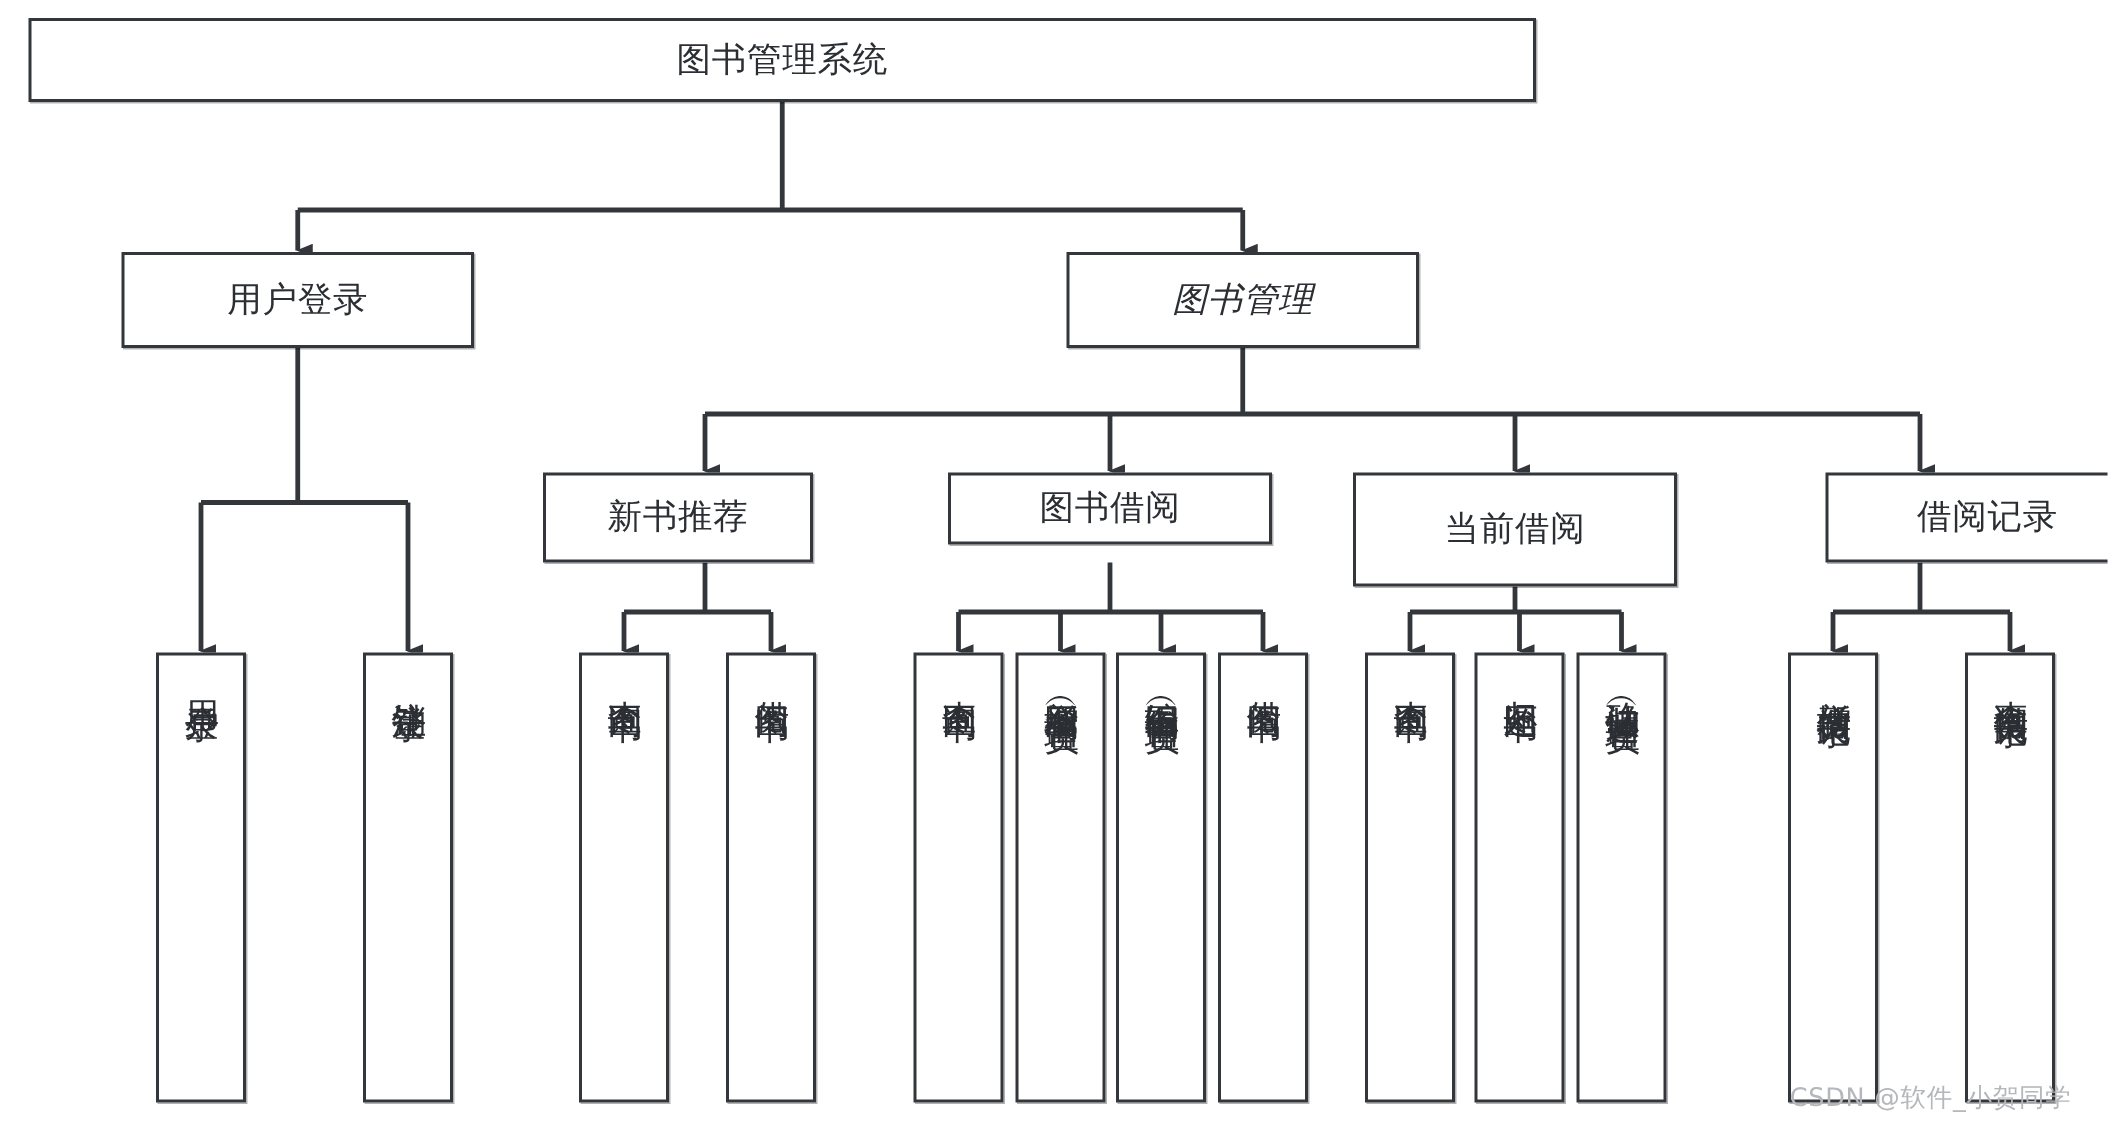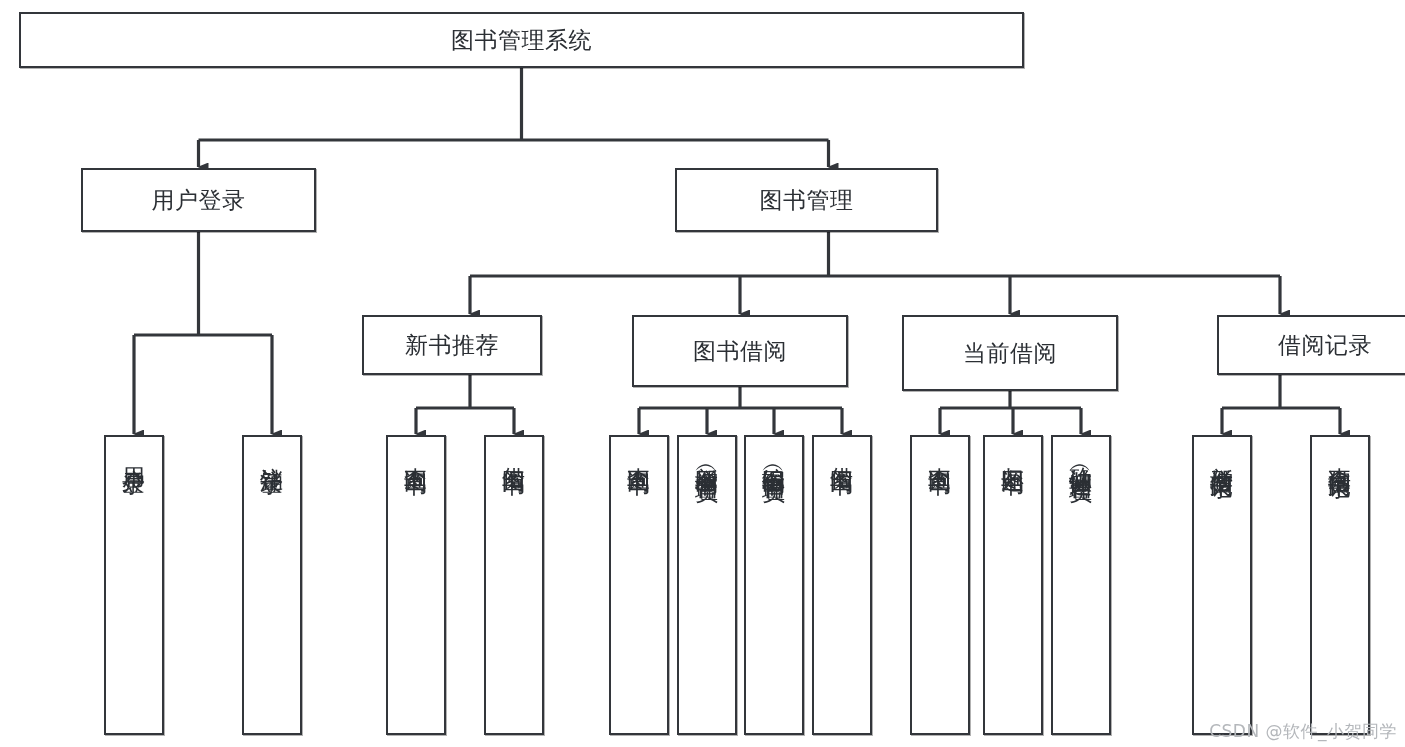--- a/index.html
+++ b/index.html
@@ -45,21 +45,21 @@
   }
   .node.vertical .node-label{
     writing-mode:vertical-rl;
     text-orientation:upright;
     font-size:23px;
     line-height:1.14;
     letter-spacing:2px;
   }
   #watermark{
     position:absolute;
-    right:8px;
+    right:24px;
     bottom:4px;
     font-size:17px;
     color:#b4b7bb;
     letter-spacing:0.5px;
     white-space:nowrap;
   }
 </style>
 </head>
 <body>
 
@@ -108,39 +108,39 @@
       </g>
   </svg>
 
   <div id="node-layer">
       <div class="node horizontal" style="left: 19px; top: 12px; width: 1005px; height: 56px;">
         <span class="node-label">图书管理系统</span>
       </div>
       <div class="node horizontal" style="left: 81px; top: 168px; width: 235px; height: 64px;">
         <span class="node-label">用户登录</span>
       </div>
-      <div class="node horizontal" style="left: 675px; top: 168px; width: 263px; height: 64px;">
+      <div class="node horizontal" style="left: 711px; top: 168px; width: 235px; height: 64px; font-style: italic;">
         <span class="node-label">图书管理</span>
       </div>
       <div class="node vertical" style="left: 104px; top: 435px; width: 60px; height: 300px;">
         <span class="node-label">用户登录</span>
       </div>
       <div class="node vertical" style="left: 242px; top: 435px; width: 60px; height: 300px;">
         <span class="node-label">注销登录</span>
       </div>
       <div class="node horizontal" style="left: 362px; top: 315px; width: 180px; height: 60px;">
         <span class="node-label">新书推荐</span>
       </div>
       <div class="node vertical" style="left: 386px; top: 435px; width: 60px; height: 300px;">
         <span class="node-label">查询图书</span>
       </div>
       <div class="node vertical" style="left: 484px; top: 435px; width: 60px; height: 300px;">
         <span class="node-label">借阅图书</span>
       </div>
-      <div class="node horizontal" style="left: 632px; top: 315px; width: 216px; height: 72px;">
+      <div class="node horizontal" style="left: 632px; top: 315px; width: 216px; height: 48px;">
         <span class="node-label">图书借阅</span>
       </div>
       <div class="node vertical" style="left: 609px; top: 435px; width: 60px; height: 300px;">
         <span class="node-label">查询图书</span>
       </div>
       <div class="node vertical" style="left: 677px; top: 435px; width: 60px; height: 300px;">
         <span class="node-label">新增图书（管理员）</span>
       </div>
       <div class="node vertical" style="left: 744px; top: 435px; width: 60px; height: 300px;">
         <span class="node-label">编辑图书（管理员）</span>

